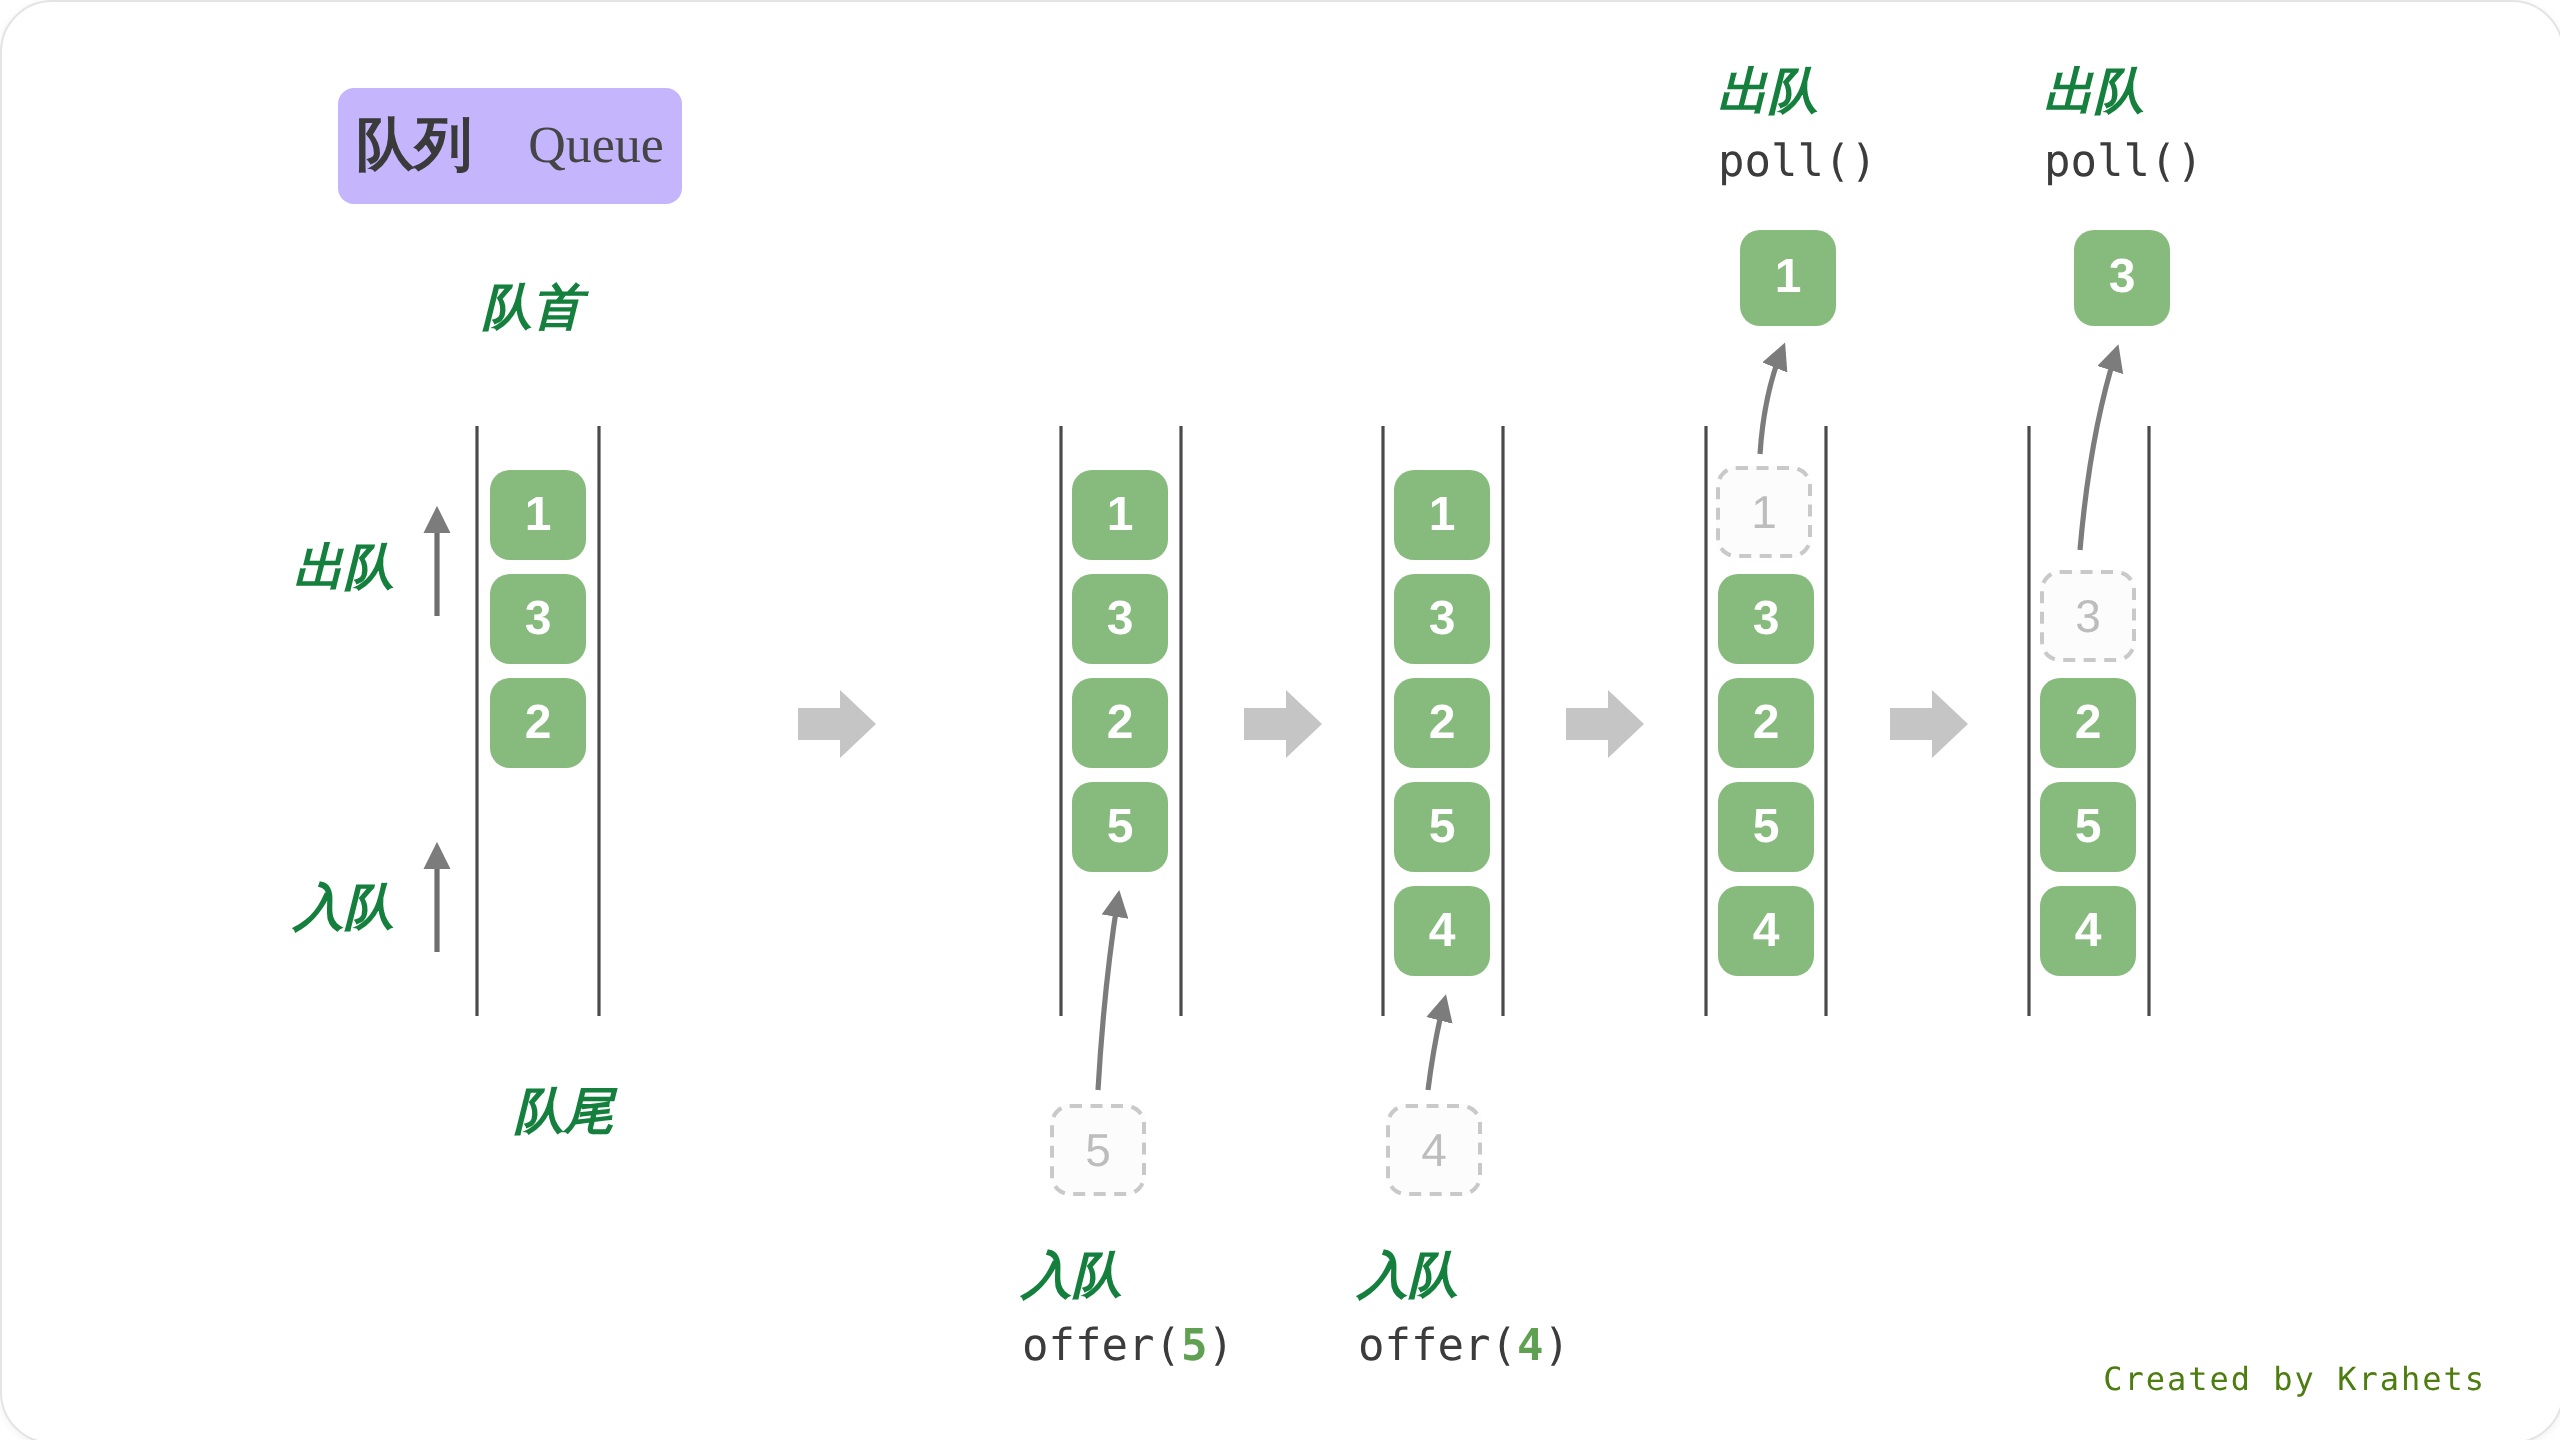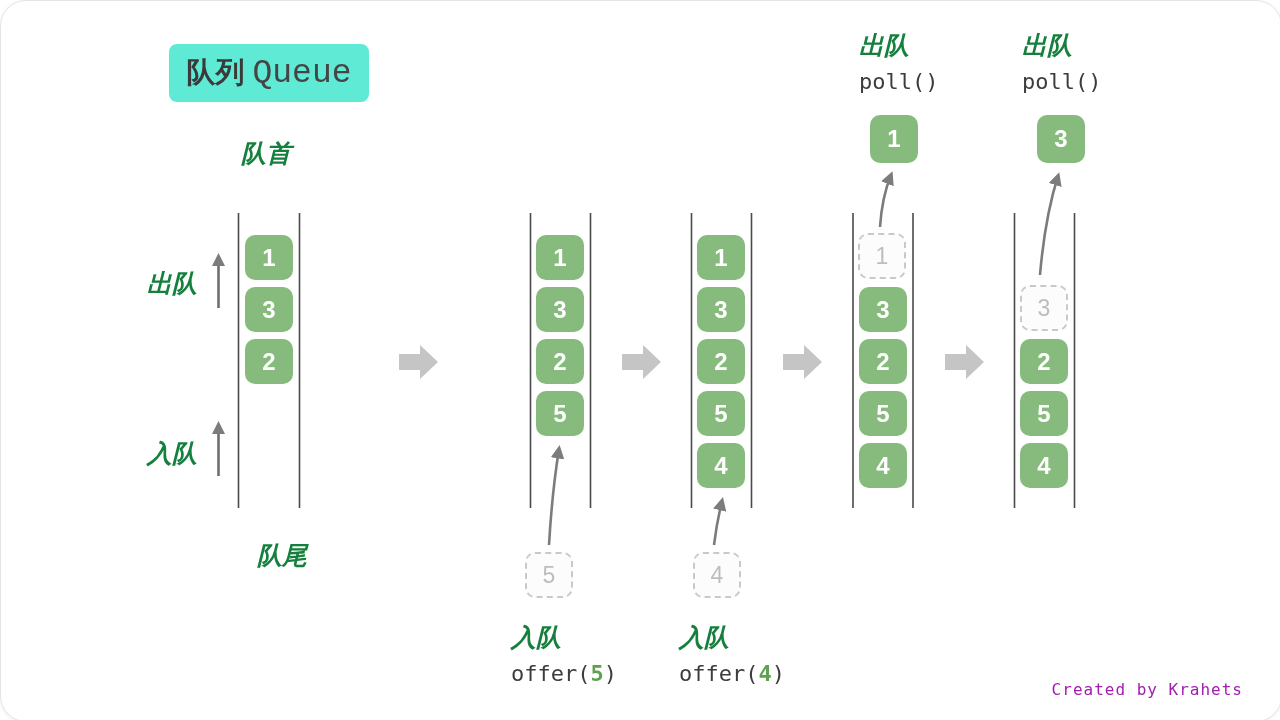--- a/index.html
+++ b/index.html
@@ -4,26 +4,26 @@
 <style>
   html,body{margin:0;padding:0;background:#ffffff;}
   .canvas{
     position:relative; width:1280px; height:720px; overflow:hidden;
     background:#ffffff; border:1px solid #e4e4e4; border-radius:26px;
     box-shadow:0 1px 4px rgba(0,0,0,0.06);
     font-family:"Liberation Sans","DejaVu Sans",sans-serif; color:#3c3c3c;
   }
   .abs{position:absolute;}
   .title-box{
-    left:168px; top:43px; width:200px; height:58px;
-    background:#5eead4; border-radius:8px;
-    display:flex; align-items:center; justify-content:center; gap:8px;
+    left:168px; top:43px; width:172px; height:58px;
+    background:#c4b5fd; border-radius:8px;
+    display:flex; align-items:center; justify-content:center; gap:28px;
   }
   .title-zh{font-size:29px; font-weight:700; color:#3a3a3a;}
-  .title-en{font-family:Liberation Mono, monospace; font-size:33px; color:#454545;}
+  .title-en{font-family:Liberation Serif, serif; font-size:26px; color:#454545;}
   .cjk-label{font-size:25px; font-weight:700; color:#15803d; white-space:nowrap;font-style:italic;}
   .cell{
     width:48px; height:45px; background:#87BB7D; border-radius:10px;
     display:flex; align-items:center; justify-content:center;
     color:#ffffff; font-size:24px; font-weight:600;
   }
   .cell.popped{width:48px; height:48px;}
   .dashed-cell{
     width:44px; height:42px; background:#fcfcfc;
     border:2px dashed #c9c9c9; border-radius:10px;
@@ -32,21 +32,21 @@
   }
   .op-block{display:flex; flex-direction:column; gap:7px; white-space:nowrap;}
   .code{
     font-family:"DejaVu Sans Mono","Liberation Mono",monospace;
     font-size:22px; font-weight:500; color:#3c3c3c; white-space:nowrap;
   }
   .code .green-arg{color:#5FA052; font-weight:700;}
   .watermark{
     right:38px; bottom:22px;
     font-family:"DejaVu Sans Mono","Liberation Mono",monospace;
-    font-size:16px; color:#a21caf; letter-spacing:1px;
+    font-size:16px; color:#4d7c0f; letter-spacing:1px;
   }
   svg.overlay{left:0; top:0; pointer-events:none;}
 </style>
 </head>
 <body>
 
 <div class="canvas">
 
   <svg class="overlay abs" width="1280" height="720" viewBox="0 0 1280 720">
     <defs>

